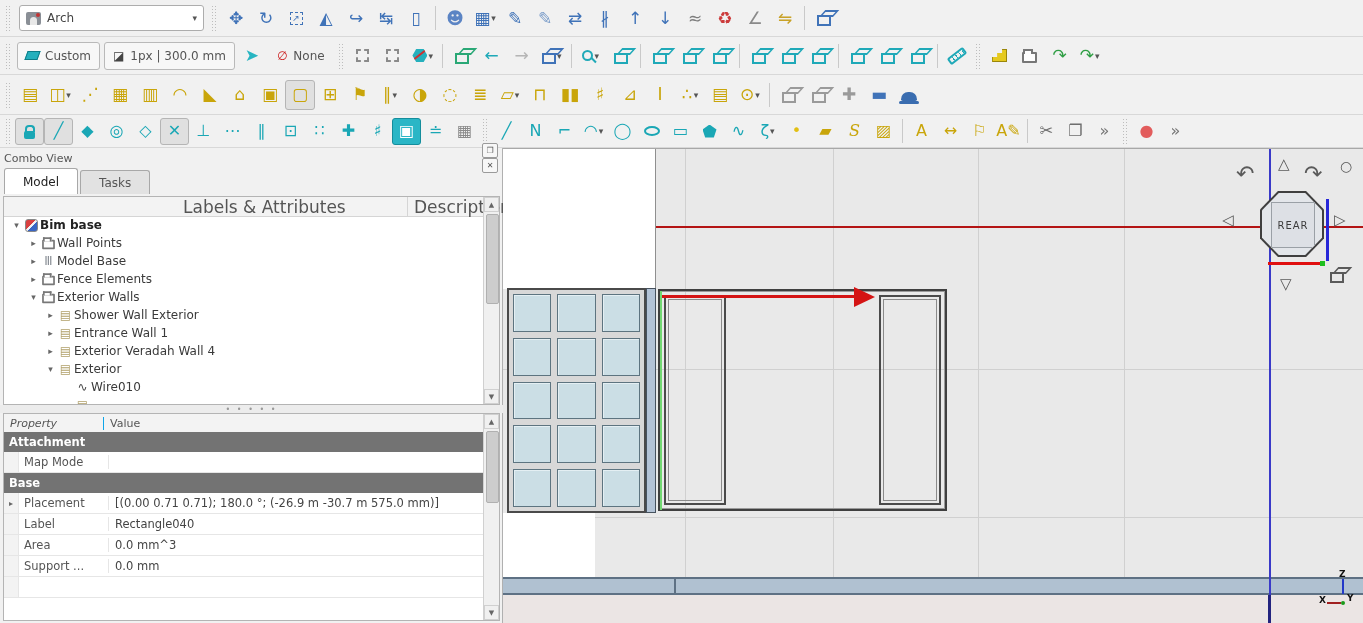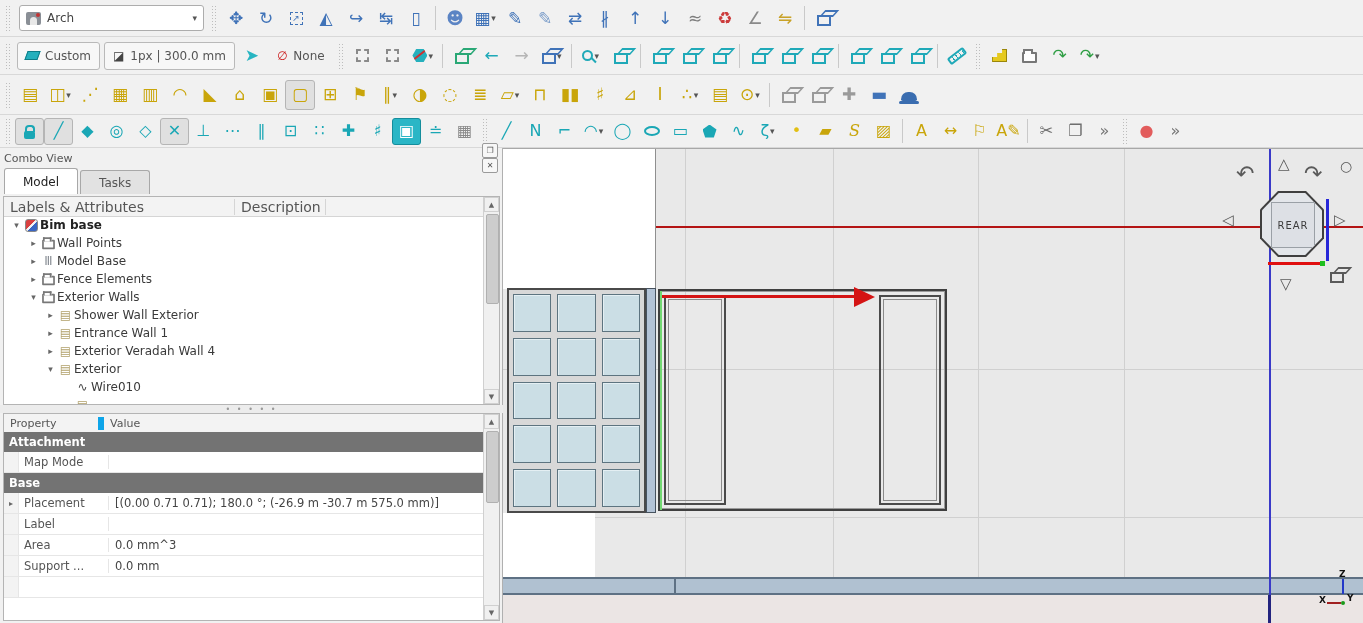--- a/index.html
+++ b/index.html
@@ -68,39 +68,39 @@
   #combo{position:absolute;left:0;top:148px;width:503px;height:475px;background:#f1f1f1;border-right:1px solid #b0b0b0;box-sizing:border-box;}
   #combo-title{height:20px;display:flex;align-items:center;padding:0 4px;font-size:11px;color:#555;}
   #combo-title .spacer{flex:1;}
   .wbtn{width:14px;height:13px;border:1px solid #9a9a9a;background:#f7f7f7;font-size:8px;color:#555;
         display:flex;align-items:center;justify-content:center;margin-left:2px;border-radius:2px;}
   #tabs{height:26px;display:flex;align-items:flex-end;padding-left:4px;gap:2px;}
   .tab{height:23px;display:flex;align-items:center;padding:0 18px;border:1px solid #a8a8a8;border-bottom:none;
        border-radius:3px 3px 0 0;background:#e2e2e2;color:#555;font-size:12px;}
   .tab.active{background:#fff;color:#222;height:25px;position:relative;z-index:2;}
   #treewrap{position:absolute;left:3px;top:48px;width:497px;height:209px;background:#fff;border:1px solid #b4b4b4;box-sizing:border-box;}
-  #treehead{height:19px;display:flex;background:#f3f3f3;border-bottom:1px solid #d5d5d5;font-size:14px;color:#555;align-items:center;}
+  #treehead{height:19px;display:flex;background:#f3f3f3;border-bottom:1px solid #d5d5d5;font-size:17px;color:#555;align-items:center;justify-content:flex-end;}
   #treehead .th1{width:224px;padding-left:6px;border-right:1px solid #d5d5d5;}
   #treehead .th2{width:84px;padding-left:6px;border-right:1px solid #d5d5d5;}
   #tree{position:absolute;left:0;top:19px;right:16px;bottom:0;overflow:hidden;}
   .trow{height:18px;display:flex;align-items:center;font-size:12px;color:#3a3a3a;white-space:nowrap;}
   .trow .expander{width:13px;font-size:9px;color:#666;text-align:center;flex:0 0 auto;}
   .trow .ticon{width:17px;display:flex;justify-content:center;align-items:center;font-size:12px;flex:0 0 auto;}
   .trow.bold{font-weight:bold;color:#222;}
   
   .vscroll{position:absolute;top:0;right:0;width:16px;bottom:0;background:#f0f0f0;border-left:1px solid #d0d0d0;box-sizing:border-box;}
   .sarrow{position:absolute;left:0;width:15px;height:15px;display:flex;align-items:center;justify-content:center;
         font-size:7px;color:#666;background:#f0f0f0;border:1px solid #d0d0d0;box-sizing:border-box;}
   .sarrow.up{top:0;} .sarrow.down{bottom:0;}
   .sthumb{position:absolute;left:2px;width:11px;background:#cdcdcd;border:1px solid #b0b0b0;border-radius:2px;}
   #splitter{position:absolute;left:0;top:257px;width:503px;height:8px;background:#ececec;
         display:flex;align-items:center;justify-content:center;color:#999;font-size:8px;letter-spacing:2px;}
   #propwrap{position:absolute;left:3px;top:265px;width:497px;height:208px;background:#fff;border:1px solid #b4b4b4;box-sizing:border-box;overflow:hidden;}
   #prophead{height:18px;display:flex;background:#f3f3f3;border-bottom:1px solid #d5d5d5;font-size:11px;color:#555;align-items:center;}
-  #prophead .ph1{width:100px;padding-left:6px;border-right:6px solid #0ea5e9;box-sizing:border-box;}
+  #prophead .ph1{width:100px;padding-left:6px;border-right:1px solid #0ea5e9;box-sizing:border-box;font-style:italic;}
   #prophead .ph2{flex:1;padding-left:6px;}
   #props{position:absolute;left:0;top:18px;right:16px;bottom:0;overflow:hidden;}
   .pgroup{height:20px;background:#737373;color:#fff;font-weight:bold;font-size:11.5px;display:flex;align-items:center;padding-left:5px;}
   .prow{height:20px;display:flex;align-items:center;font-size:11.5px;border-bottom:1px solid #e6e6e6;}
   .prow .gut{width:15px;height:100%;background:#f3f3f3;border-right:1px solid #e6e6e6;display:flex;align-items:center;justify-content:center;font-size:8px;color:#666;flex:0 0 auto;box-sizing:border-box;}
   .prow .plabel{width:84px;padding-left:5px;color:#555;border-right:1px solid #e6e6e6;flex:0 0 auto;white-space:nowrap;overflow:hidden;}
   .prow .pvalue{flex:1;padding-left:6px;color:#444;white-space:nowrap;overflow:hidden;}
   
   #viewport{position:absolute;left:503px;top:148px;width:860px;height:475px;background:#e9e9e9;border-top:1px solid #a8a8a8;box-sizing:border-box;overflow:hidden;}
   .gridv{position:absolute;top:0;width:1px;height:475px;background:#d0d0d0;}
@@ -670,20 +670,21 @@
           </div>
           <div class="pgroup">Base</div>
           <div class="prow">
             <span class="gut">▸</span>
             <span class="plabel">Placement</span>
             <span class="pvalue">[(0.00 0.71 0.71); 180.0 °; (-26.9 m  -30.7 m  575.0 mm)]</span>
           </div>
           <div class="prow">
             <span class="gut"></span>
             <span class="plabel">Label</span>
+            <span class="pvalue">Rectangle040</span>
           </div>
           <div class="prow">
             <span class="gut"></span>
             <span class="plabel">Area</span>
             <span class="pvalue">0.0 mm^3</span>
           </div>
           <div class="prow">
             <span class="gut"></span>
             <span class="plabel">Support ...</span>
             <span class="pvalue">0.0 mm</span>

